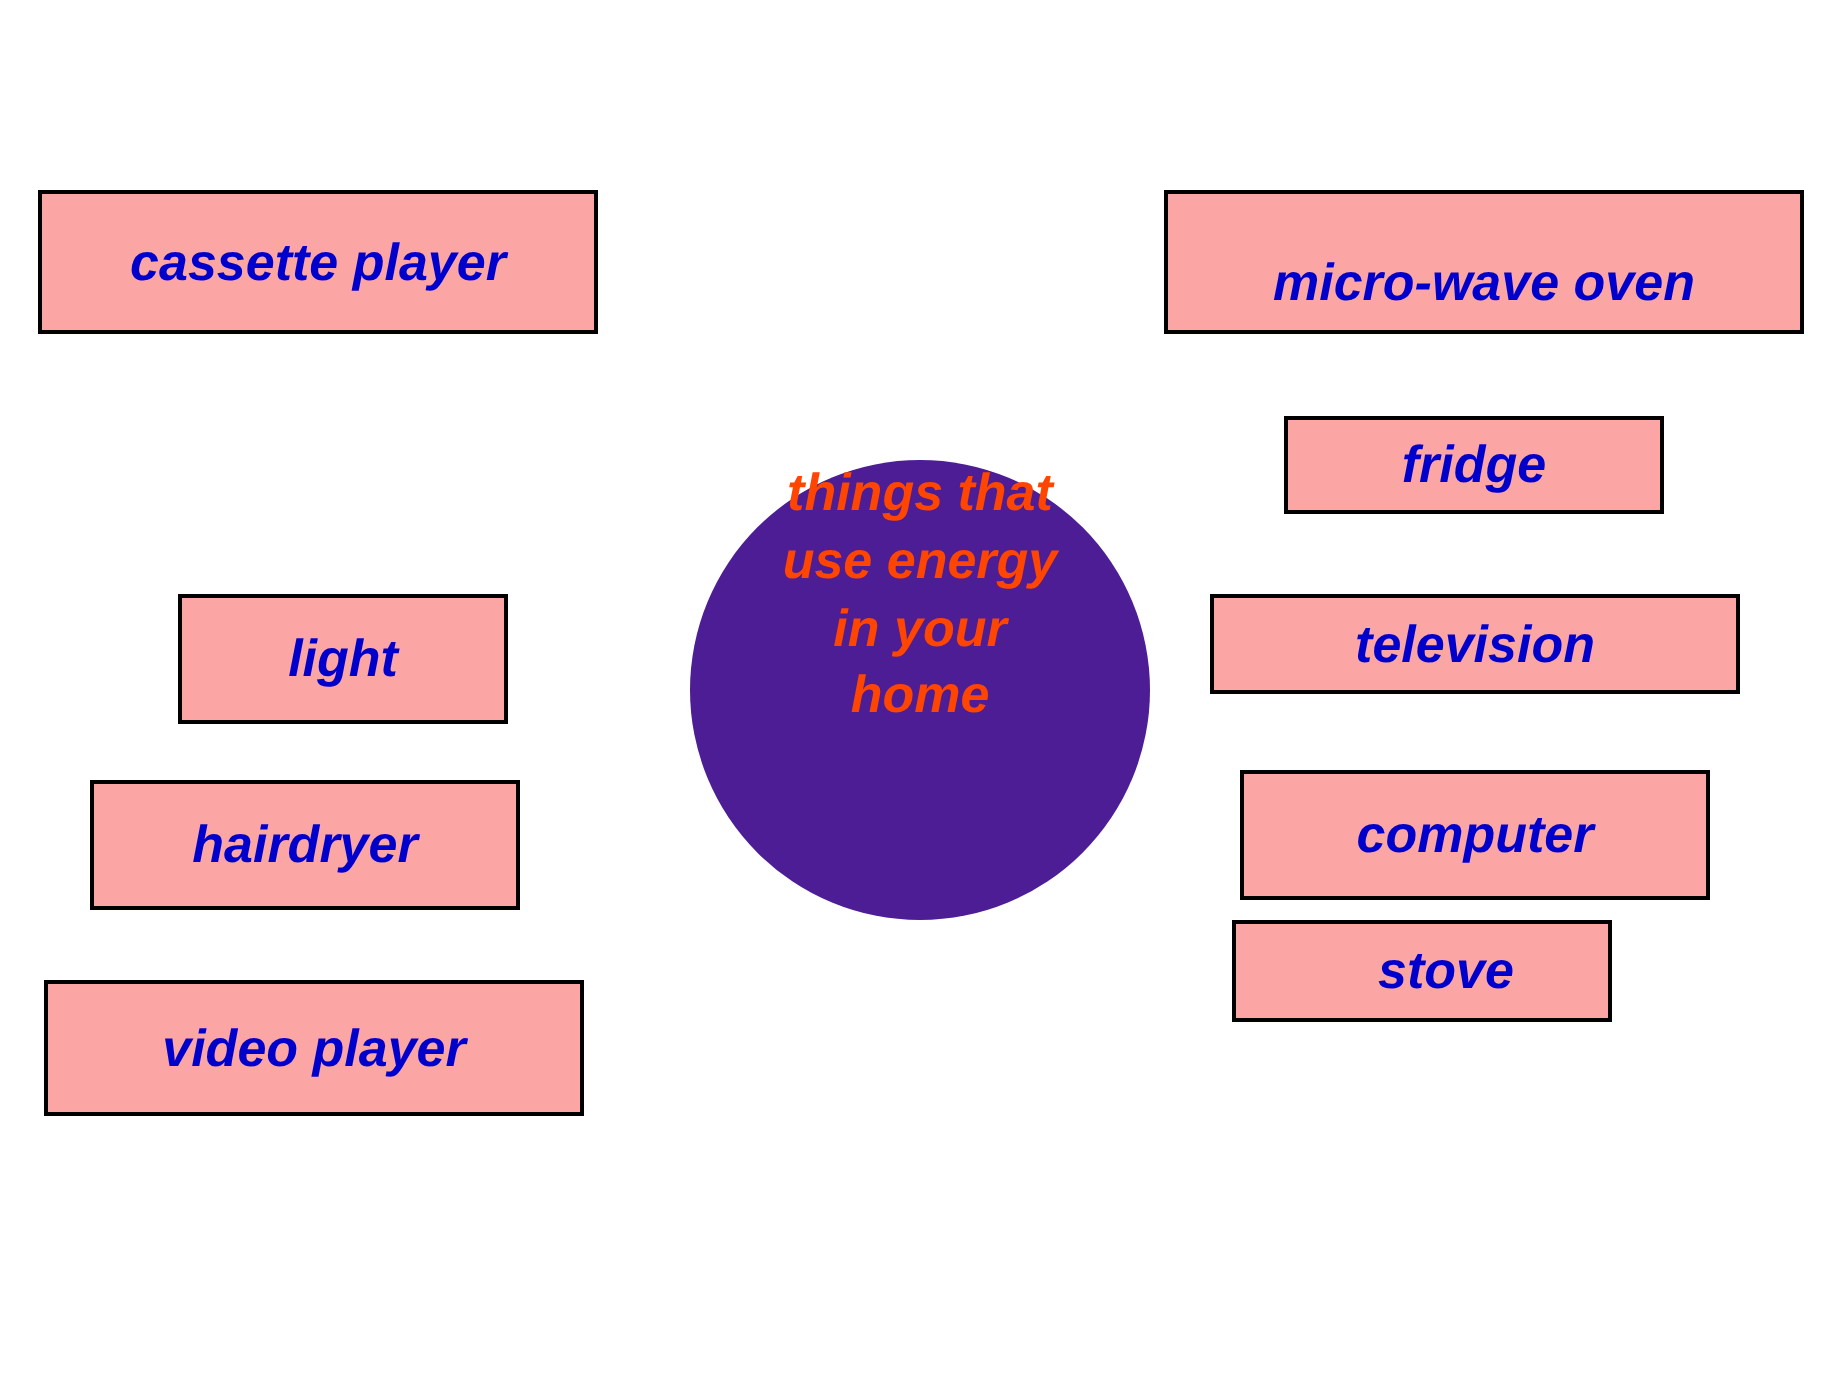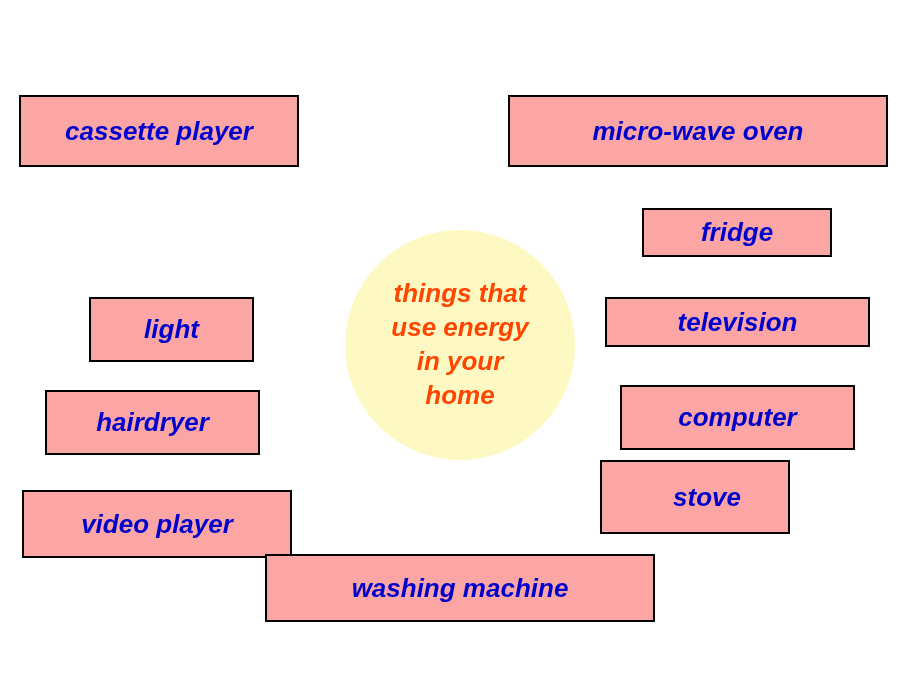--- a/index.html
+++ b/index.html
@@ -16,23 +16,22 @@
       width: 920px;
       height: 690px;
       position: relative;
     }
 
     .center-circle {
       position: absolute;
       width: 230px;
       height: 230px;
       border-radius: 50%;
-      background: #fef9c3;
+      background: #4c1d95;
       display: flex;
-      align-items: center;
       justify-content: center;
       text-align: center;
       left: 50%;
       top: 50%;
       transform: translate(-50%, -50%);
       z-index: 10;
     }
 
     .center-circle-text {
       color: #ff4500;
@@ -65,24 +64,25 @@
     
     .box-cassette {
       left: 19px;
       top: 95px;
       width: 280px;
       height: 72px;
     }
 
     
     .box-microwave {
-      right: 32px;
+      right: 18px;
       top: 95px;
-      width: 380px;
+      width: 320px;
       height: 72px;
+      align-items: flex-end;
     }
 
     
     .box-heating {
       left: 69px;
       top: 208px;
       width: 200px;
       height: 65px;
     }
 
@@ -129,24 +129,24 @@
     
     .box-videoplayer {
       left: 22px;
       top: 490px;
       width: 270px;
       height: 68px;
     }
 
     
     .box-stove {
-      right: 130px;
+      right: 114px;
       top: 460px;
       width: 190px;
-      height: 74px;
+      height: 51px;
       padding-left: 40px;
     }
 
     
     .box-washingmachine {
       left: 50%;
       transform: translateX(-50%);
       bottom: 68px;
       width: 390px;
       height: 68px;
@@ -196,17 +196,14 @@
   </div>
 
   <div class="label-box box-videoplayer">
     <span>video player</span>
   </div>
 
   <div class="label-box box-stove">
     <span>stove</span>
   </div>
 
-  <div class="label-box box-washingmachine">
-    <span>washing machine</span>
-  </div>
 
 </div>
 
 </body></html>

